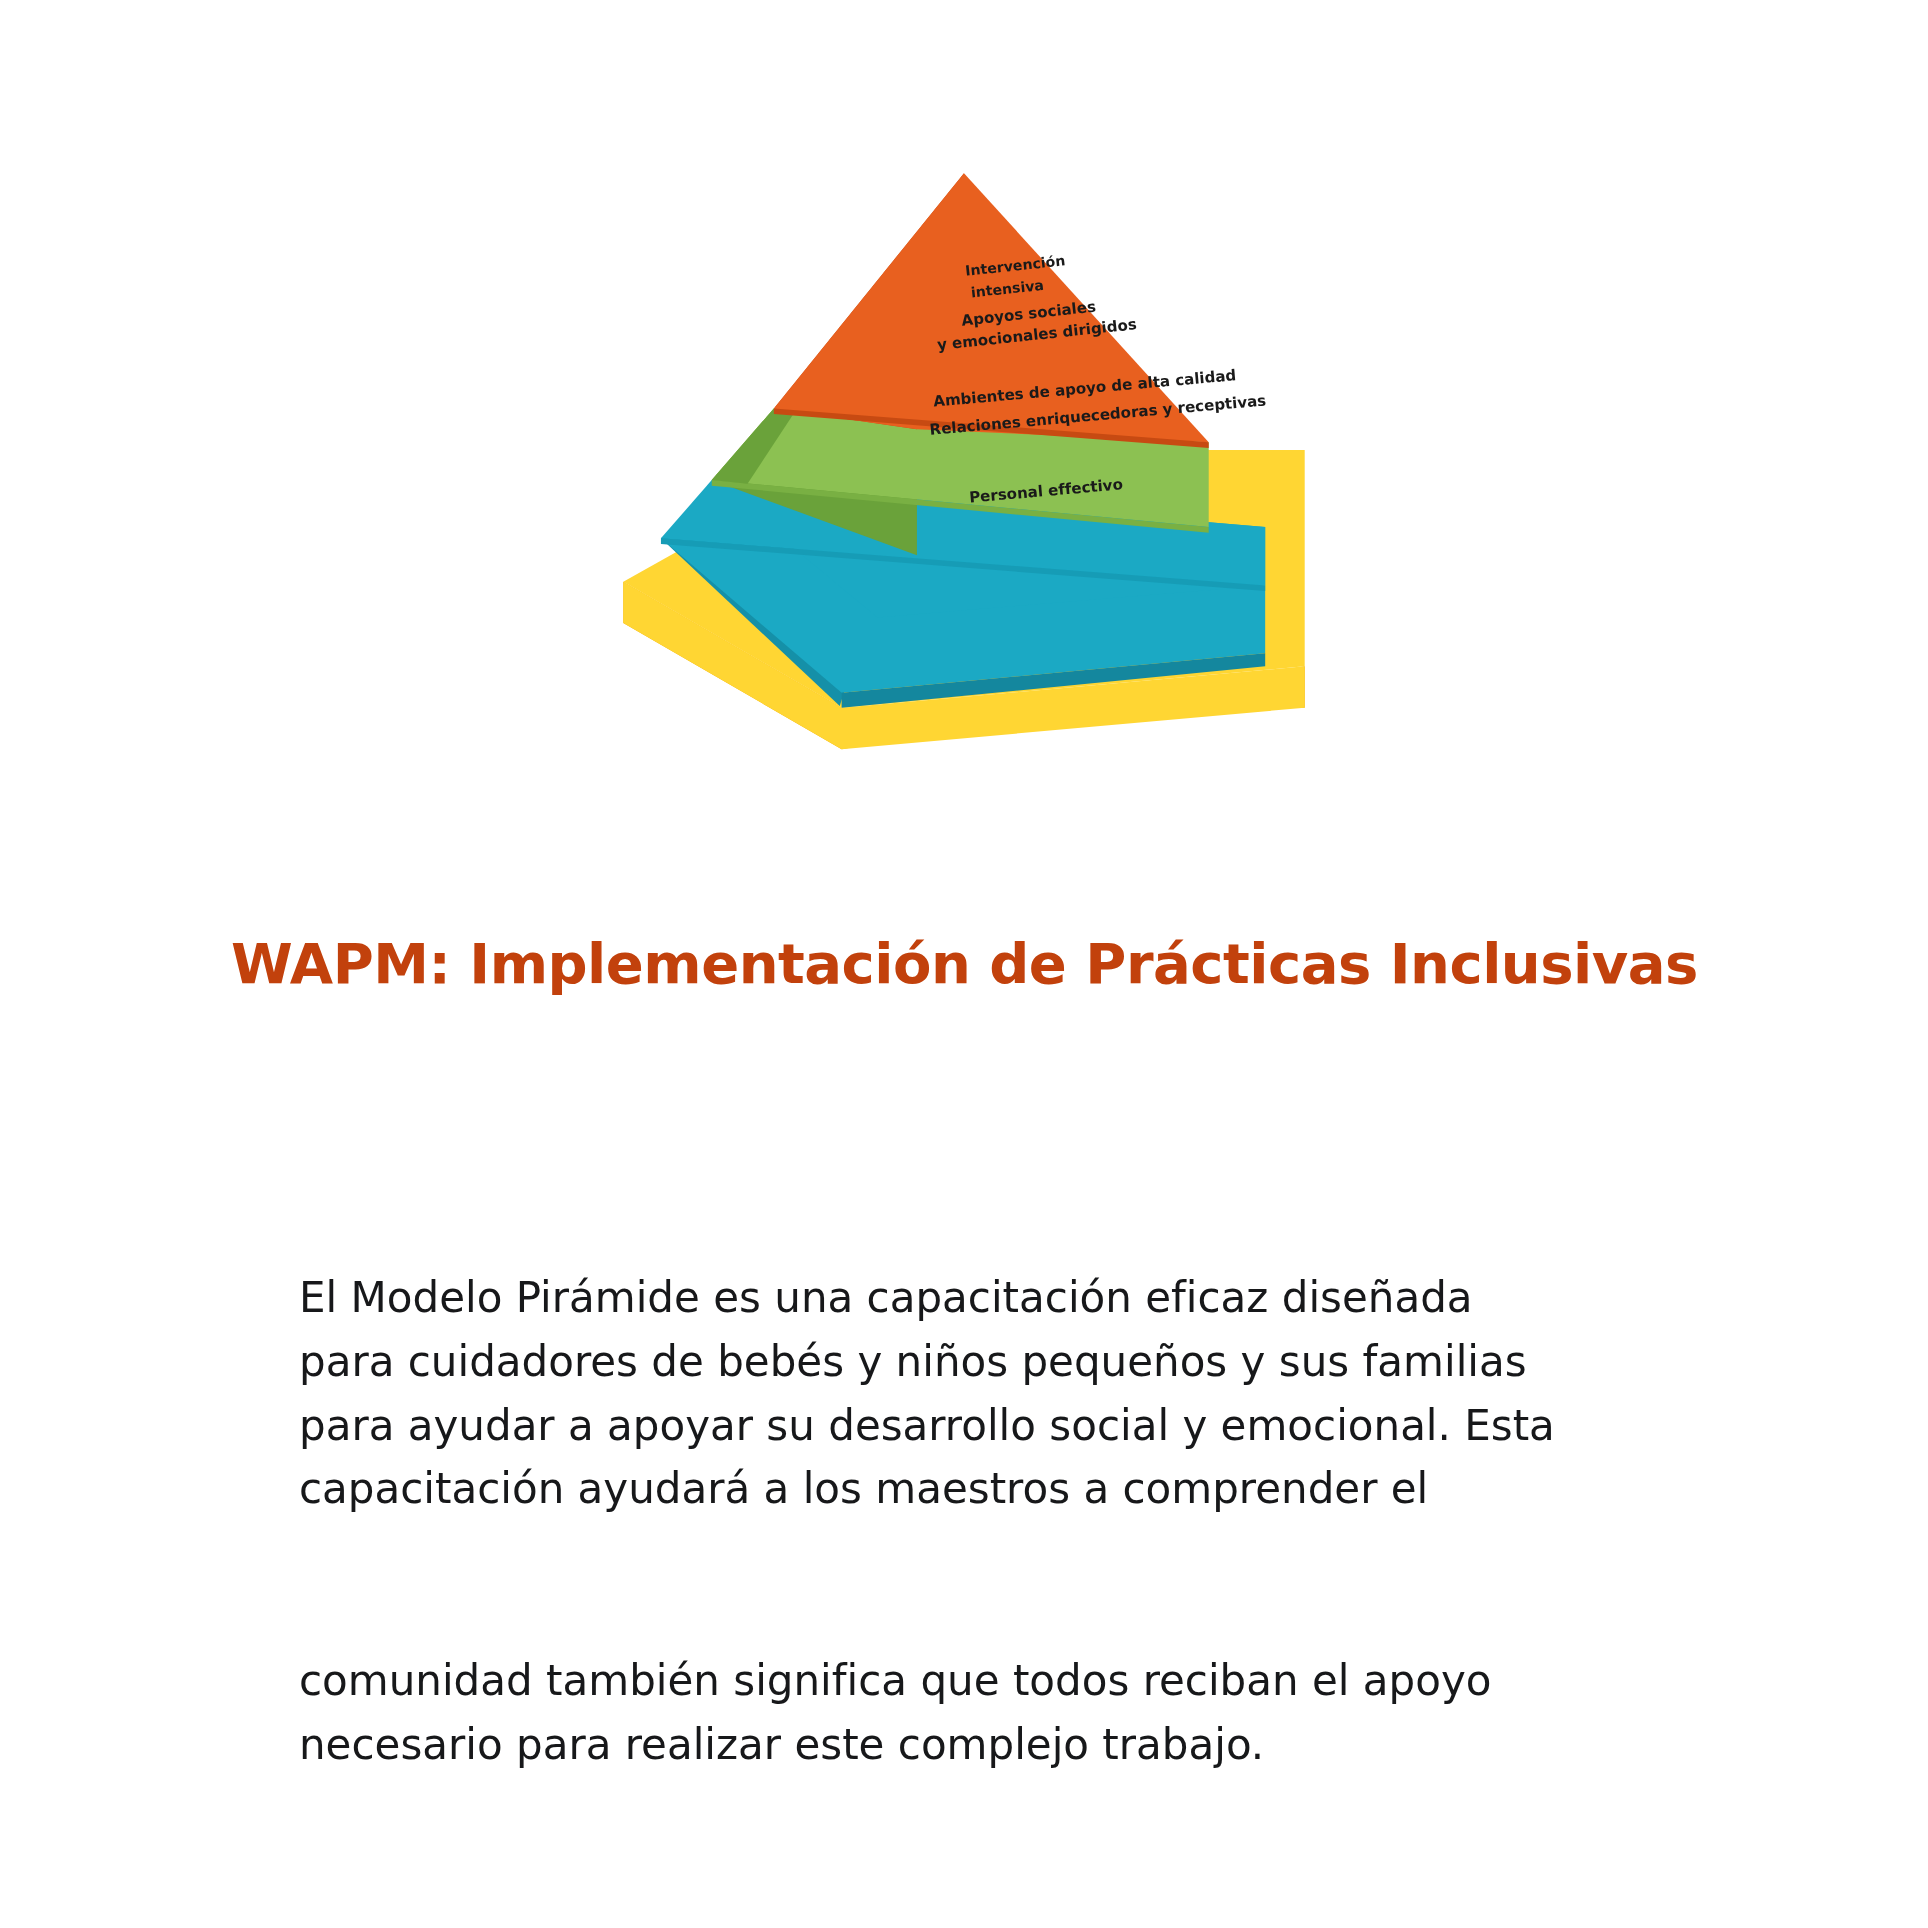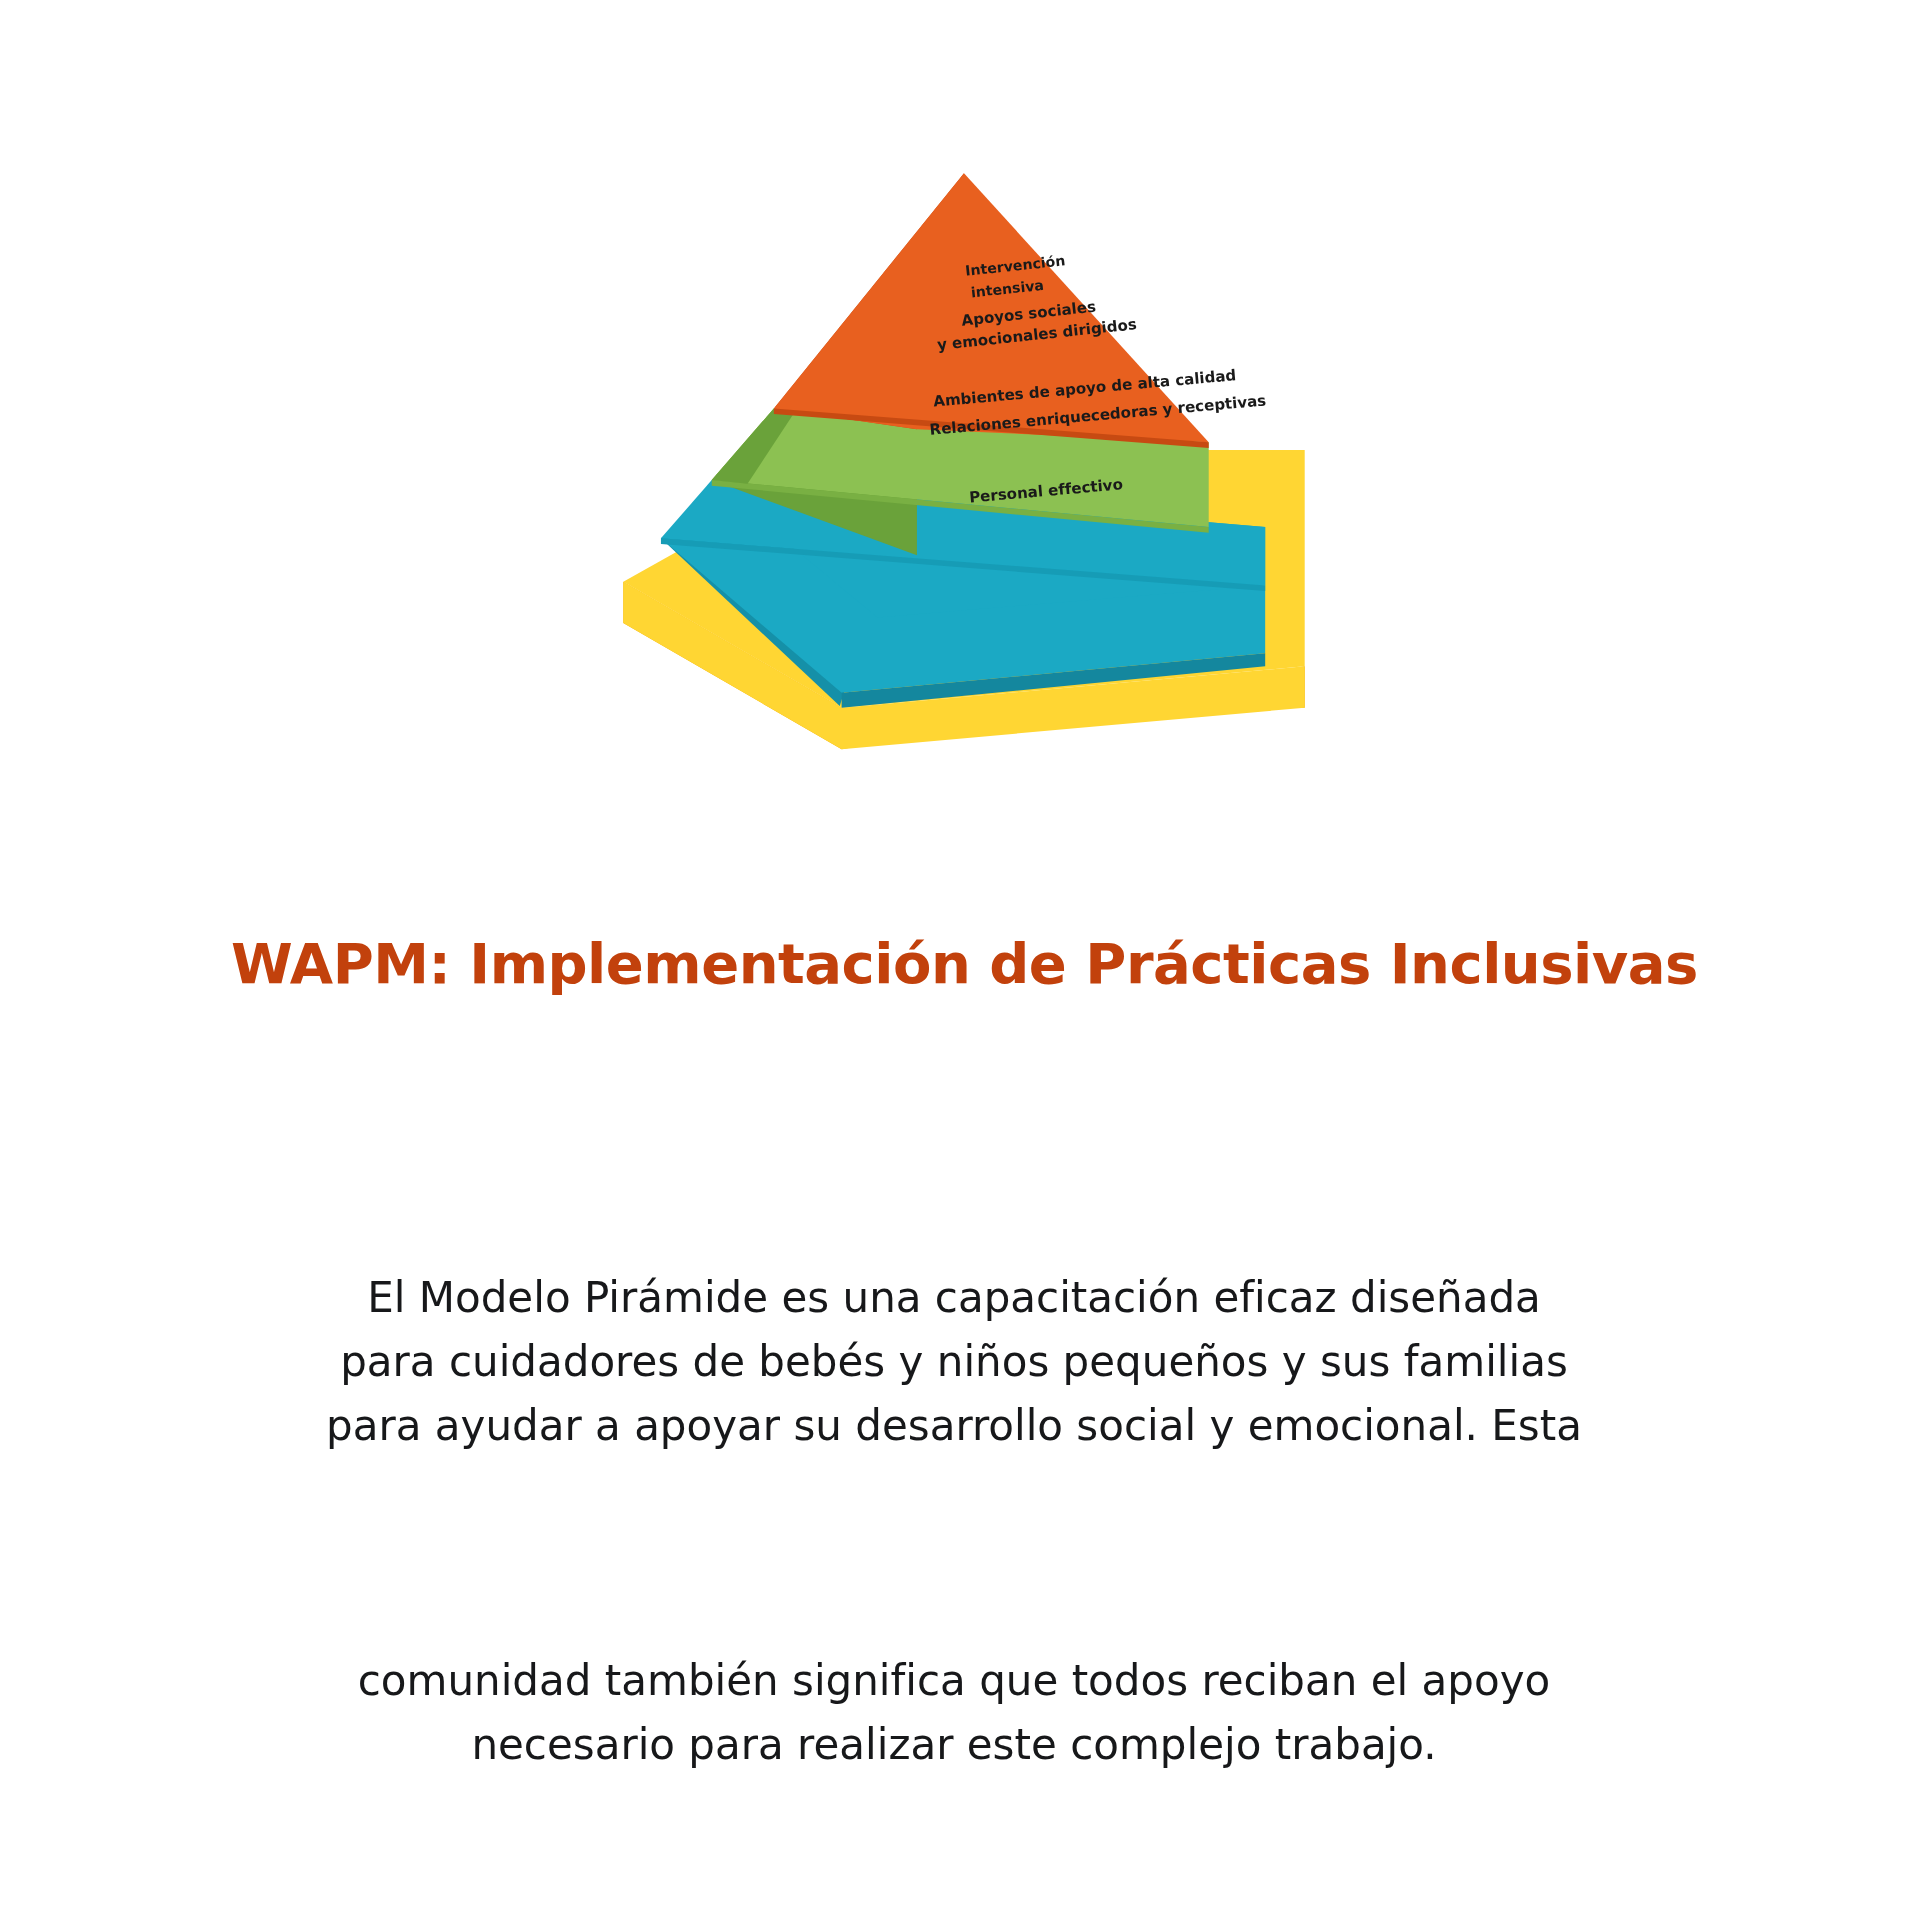--- a/index.html
+++ b/index.html
@@ -53,23 +53,23 @@
     font-weight: bold;
     font-size: 56px;
     line-height: 1.28;
     letter-spacing: -0.5px;
   }
 
   
   .body-text {
     position: absolute;
     top: 1224px;
-    left: 276px;
+    left: 299px;
     width: 1356px;
-    text-align: center;
+    text-align: left;
     color: #17181a;
     font-family: "DejaVu Sans", "Liberation Sans", sans-serif;
     font-weight: 400;
     font-size: 42px;
     line-height: 1.52;
   }
 </style>
 </head>
 <body>
 
@@ -144,21 +144,21 @@
 
   <h1 class="title">
     <span>WAPM: Implementación de Prácticas Inclusivas</span><br>
     <br>
   </h1>
 
   <p class="body-text">
     <span>El Modelo Pirámide es una capacitación eficaz diseñada</span><br>
     <span>para cuidadores de bebés y niños pequeños y sus familias</span><br>
     <span>para ayudar a apoyar su desarrollo social y emocional. Esta</span><br>
-    <br>
+    <span>capacitación ayudará a los maestros a comprender el</span><br>
     <br>
     <br>
     <span>comunidad también significa que todos reciban el apoyo</span><br>
     <span>necesario para realizar este complejo trabajo.</span>
   </p>
 
 </div>
 
 
 </body></html>

